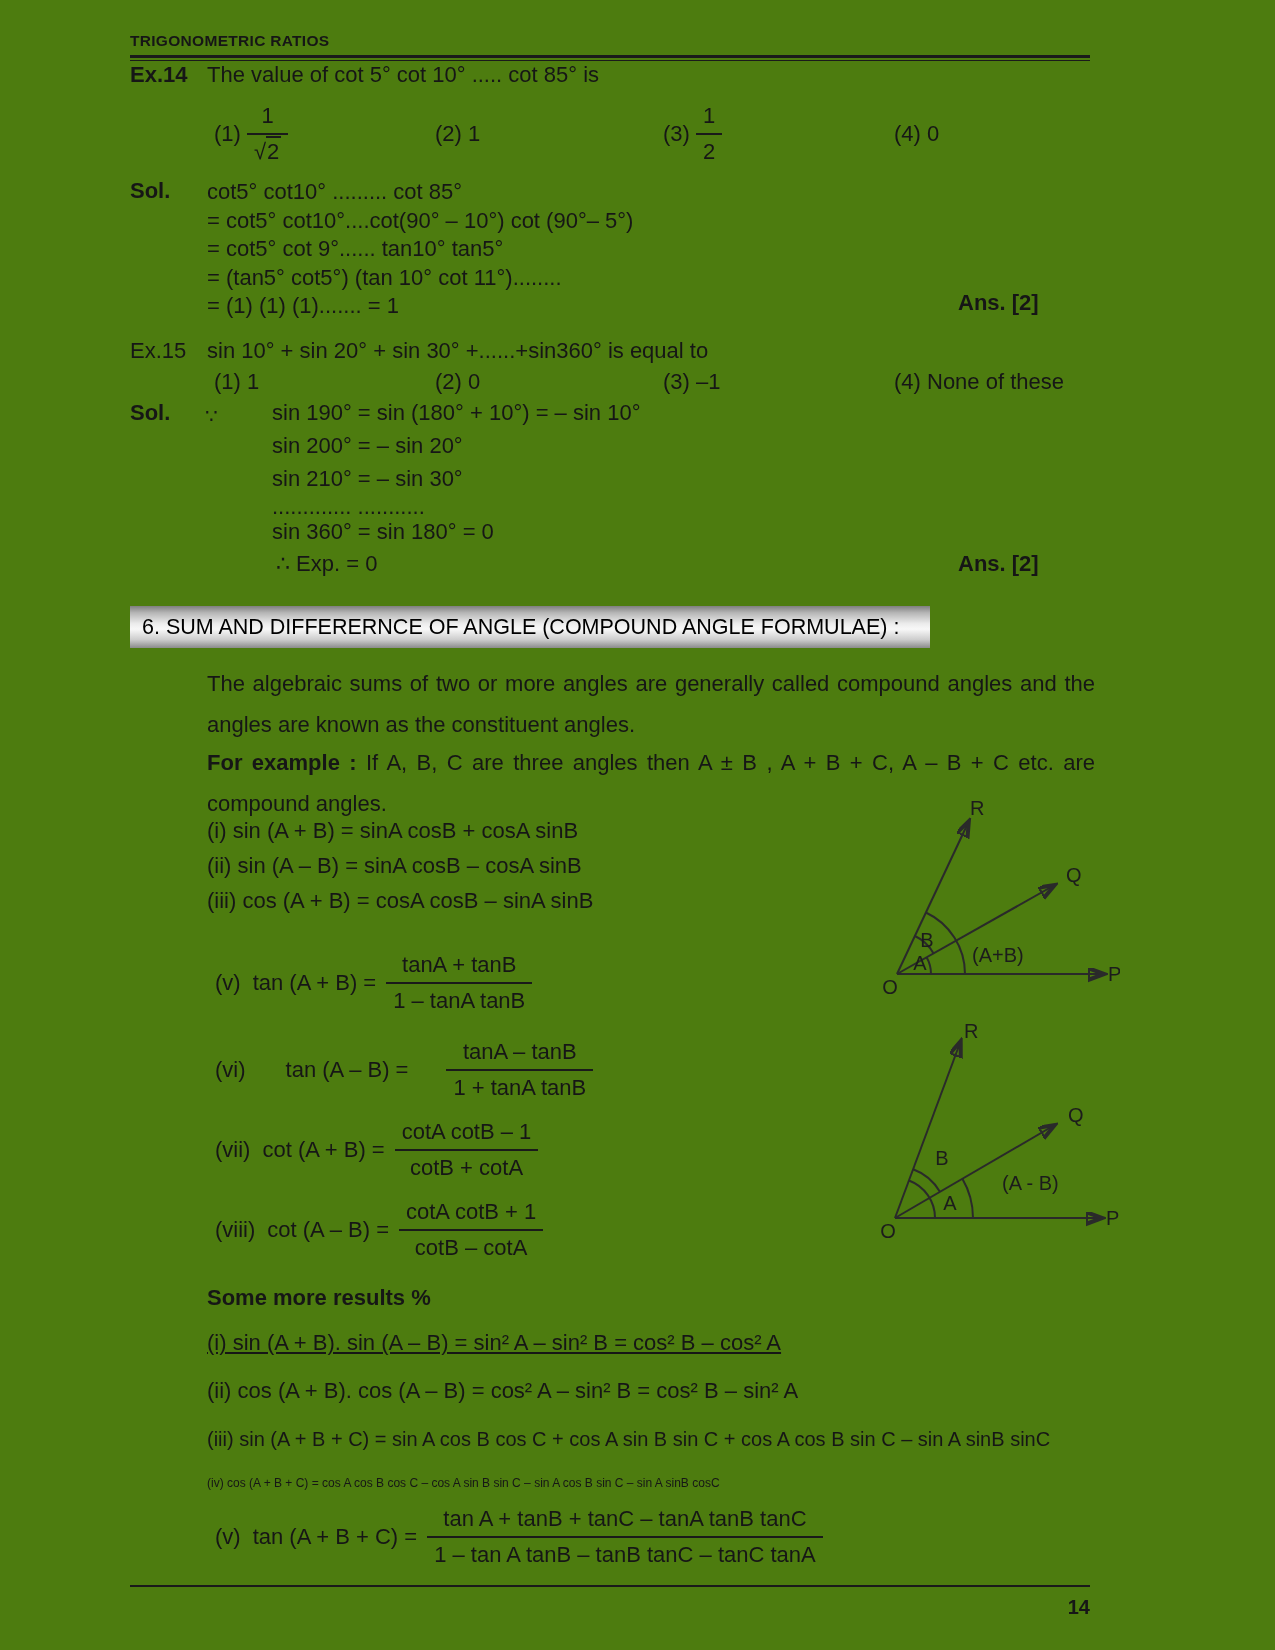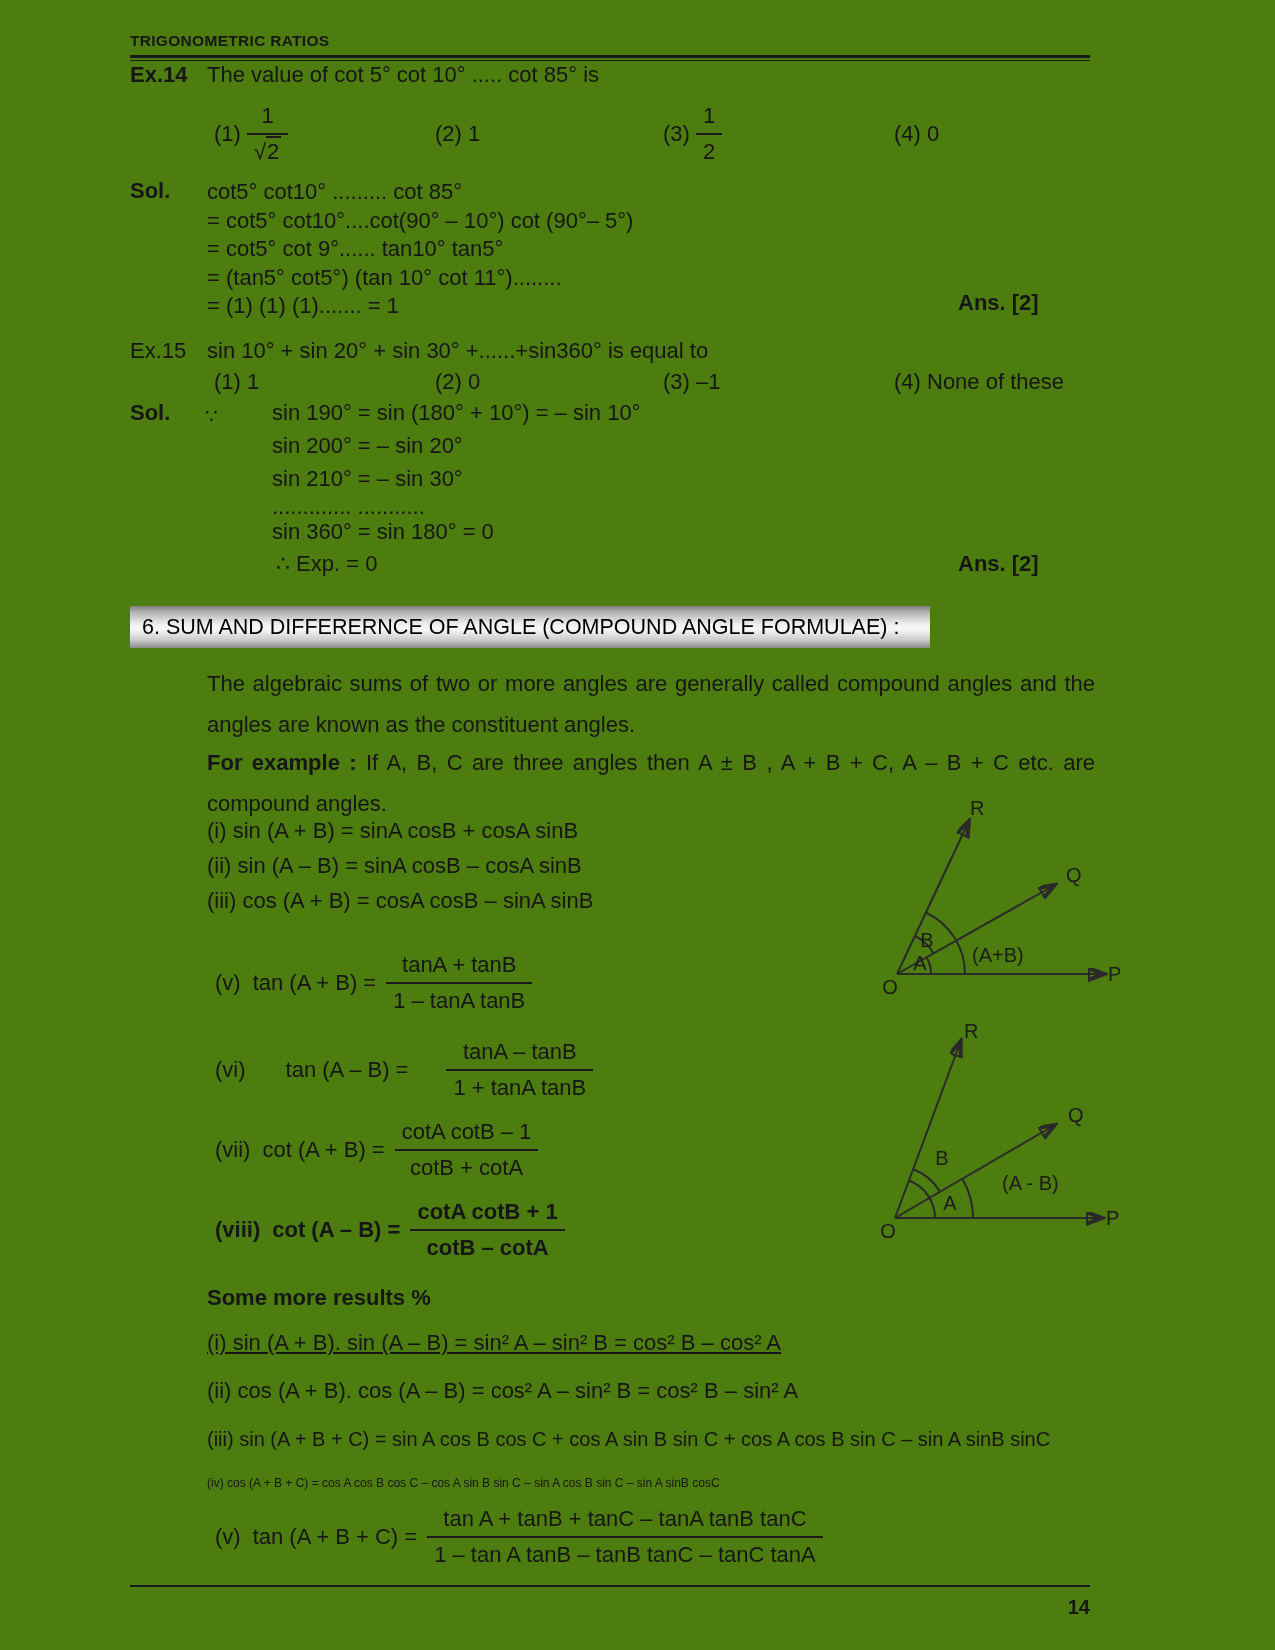--- a/index.html
+++ b/index.html
@@ -127,21 +127,21 @@
     </span>
   </div>
   <div class="frac-row" style="left:215px;top:1119px;">
     <span class="lbl">(vii)</span>
     <span>cot (A + B) =</span>
     <span class="frac">
       <span class="num">cotA cotB – 1</span>
       <span class="den">cotB + cotA</span>
     </span>
   </div>
-  <div class="frac-row" style="left:215px;top:1199px;font-weight:bold;">
+  <div class="frac-row" style="left:215px;top:1199px;">
     <span class="lbl">(viii)</span>
     <span>cot (A – B) =</span>
     <span class="frac">
       <span class="num">cotA cotB + 1</span>
       <span class="den">cotB – cotA</span>
     </span>
   </div>
 
   <svg class="abs" style="left:880px;top:790px;" width="240" height="210" viewBox="0 0 240 210">
     <defs>

